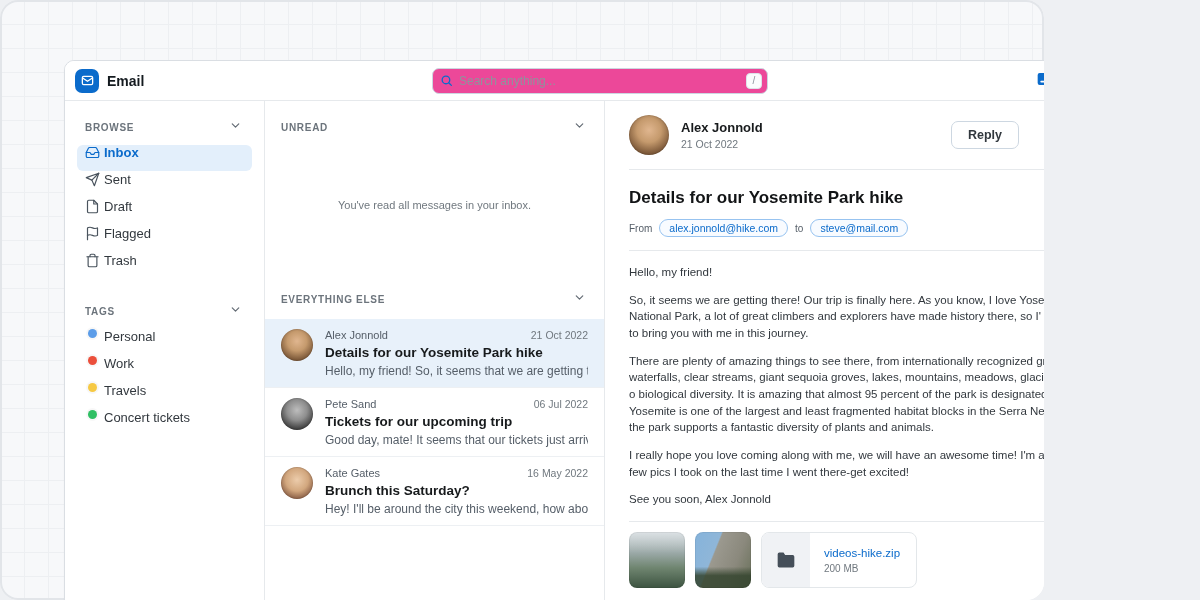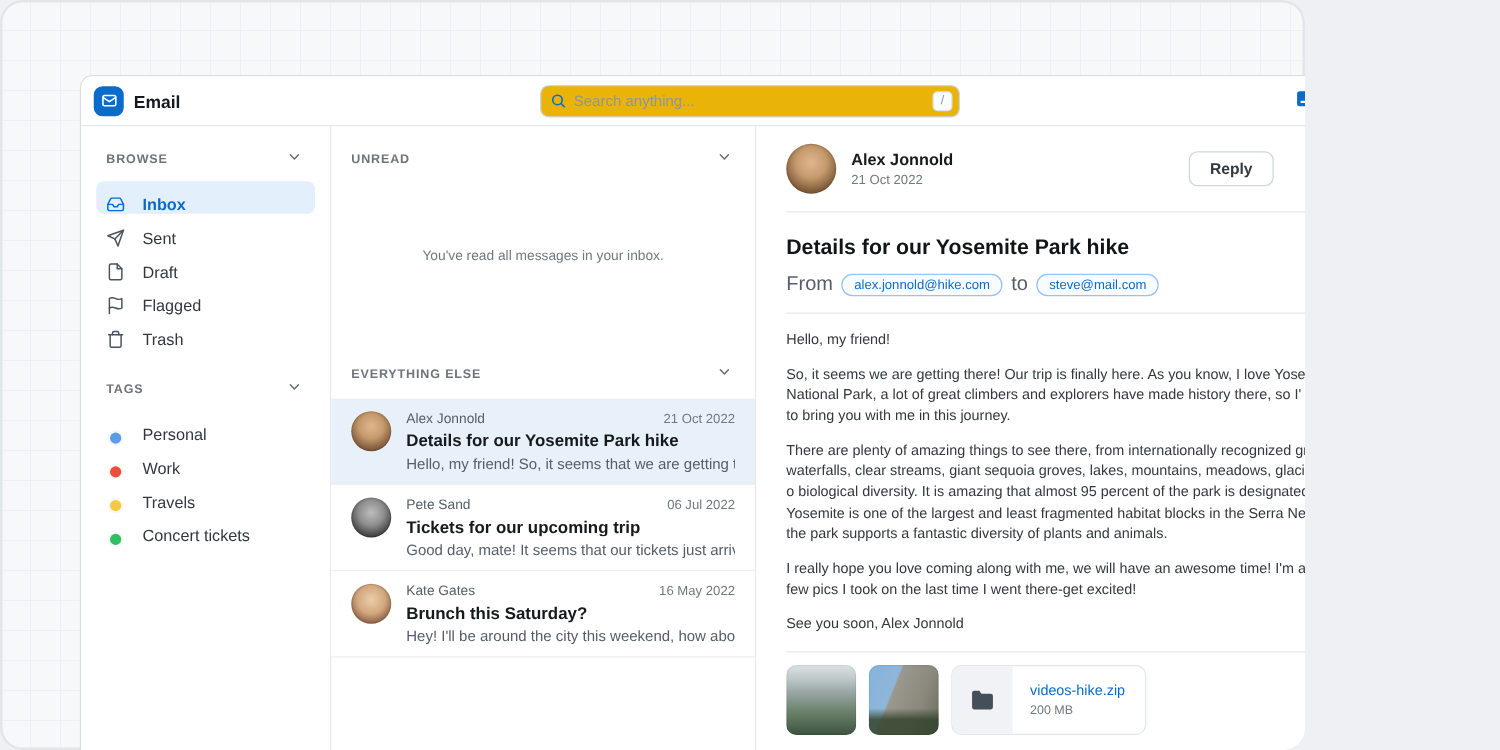--- a/index.html
+++ b/index.html
@@ -32,21 +32,21 @@
   }
   .header-left { display:flex; align-items:center; gap:8px; }
   .logo {
     width:24px; height:24px; border-radius:7px; background:#0b6bcb;
     display:grid; place-items:center; color:#fff;
   }
   .app-title { font-size:14px; font-weight:700; color:#141a1f; }
   .search {
     position:absolute; left:50%; top:50%; transform:translate(-50%,-50%);
     width:336px; height:26px; border:1px solid #cdd7e1; border-radius:7px;
-    display:flex; align-items:center; gap:6px; padding:0 5px 0 7px; background:#eab308;
+    display:flex; align-items:center; gap:6px; padding:0 5px 0 7px; background:#ec4899;
   }
   .search-icon { color:#0b6bcb; display:grid; place-items:center; }
   .search input {
     flex:1; border:none; outline:none; font-family:inherit;
     font-size:12px; color:#32383e; background:transparent;
   }
   .search input::placeholder { color:#8d959d; }
   .kbd {
     width:16px; height:16px; border:1px solid #dde3e9; border-radius:4px;
     font-size:10px; color:#8d959d; display:grid; place-items:center; background:#fbfcfd;
@@ -66,21 +66,21 @@
   
   .section-header {
     display:flex; align-items:center; justify-content:space-between;
     padding:2px 8px 8px 8px;
   }
   .section-label {
     font-size:10px; font-weight:700; letter-spacing:.07em; text-transform:uppercase; color:#6c747c;
   }
   .chevron-btn { border:none; background:transparent; color:#636b74; display:grid; place-items:center; cursor:pointer; padding:2px; }
   .nav-item {
-    display:flex; align-items:flex-end; gap:14px; height:26px; padding:0 8px;
+    display:flex; align-items:flex-start; gap:4px; height:26px; padding:0 8px;
     border-radius:6px; cursor:pointer; margin-bottom:1px;
   }
   .nav-icon { display:grid; place-items:center; color:#4a545e; }
   .nav-label { font-size:13px; color:#32383e; white-space:nowrap; }
   .nav-item.selected { background:#e3effb; }
   .nav-item.selected .nav-icon { color:#0b6bcb; }
   .nav-item.selected .nav-label { color:#0b6bcb; font-weight:600; }
   .tags-section { margin-top:20px; }
   .tag-dot { width:9px; height:9px; border-radius:50%; flex:0 0 9px; margin:0 3px; box-shadow:0 0 0 2px rgba(0,0,0,.03); }
   
@@ -109,21 +109,21 @@
   .detail-sender-name { font-size:13px; font-weight:600; color:#171a1c; }
   .detail-date { font-size:10.5px; color:#70787f; margin-top:3px; }
   .detail-actions { margin-left:auto; display:flex; align-items:center; gap:20px; }
   .reply-btn {
     height:28px; padding:0 16px; border:1px solid #cdd7e1; border-radius:7px; background:#fff;
     font-family:inherit; font-size:12.5px; font-weight:600; color:#32383e; cursor:pointer;
   }
   .action-btn { color:#454f59; width:26px; height:26px; }
   .detail-subject { margin-top:18px; font-size:17px; font-weight:600; color:#121416; }
   .fromto { margin-top:11px; display:flex; align-items:center; gap:7px; }
-  .fromto-label { font-size:16px; color:#555e68; }
+  .fromto-label { font-size:10px; color:#555e68; }
   .email-chip {
     font-size:10.5px; color:#0b6bcb; border:1px solid #97c3f0; background:#f8fbff;
     border-radius:12px; padding:2px 9px; cursor:pointer; white-space:nowrap;
   }
   .divider { border:none; border-top:1px solid #e6e9ec; margin-top:13px; }
   .mail-body { margin-top:13px; }
   .mail-body p { font-size:11.5px; line-height:1.45; color:#32383e; margin-bottom:11px; }
   .mail-body p:last-child { margin-bottom:0; }
   .attachments-title { margin-top:13px; font-size:12px; font-weight:700; color:#171a1c; }
   .attachments-row { margin-top:10px; display:flex; align-items:center; gap:10px; }

